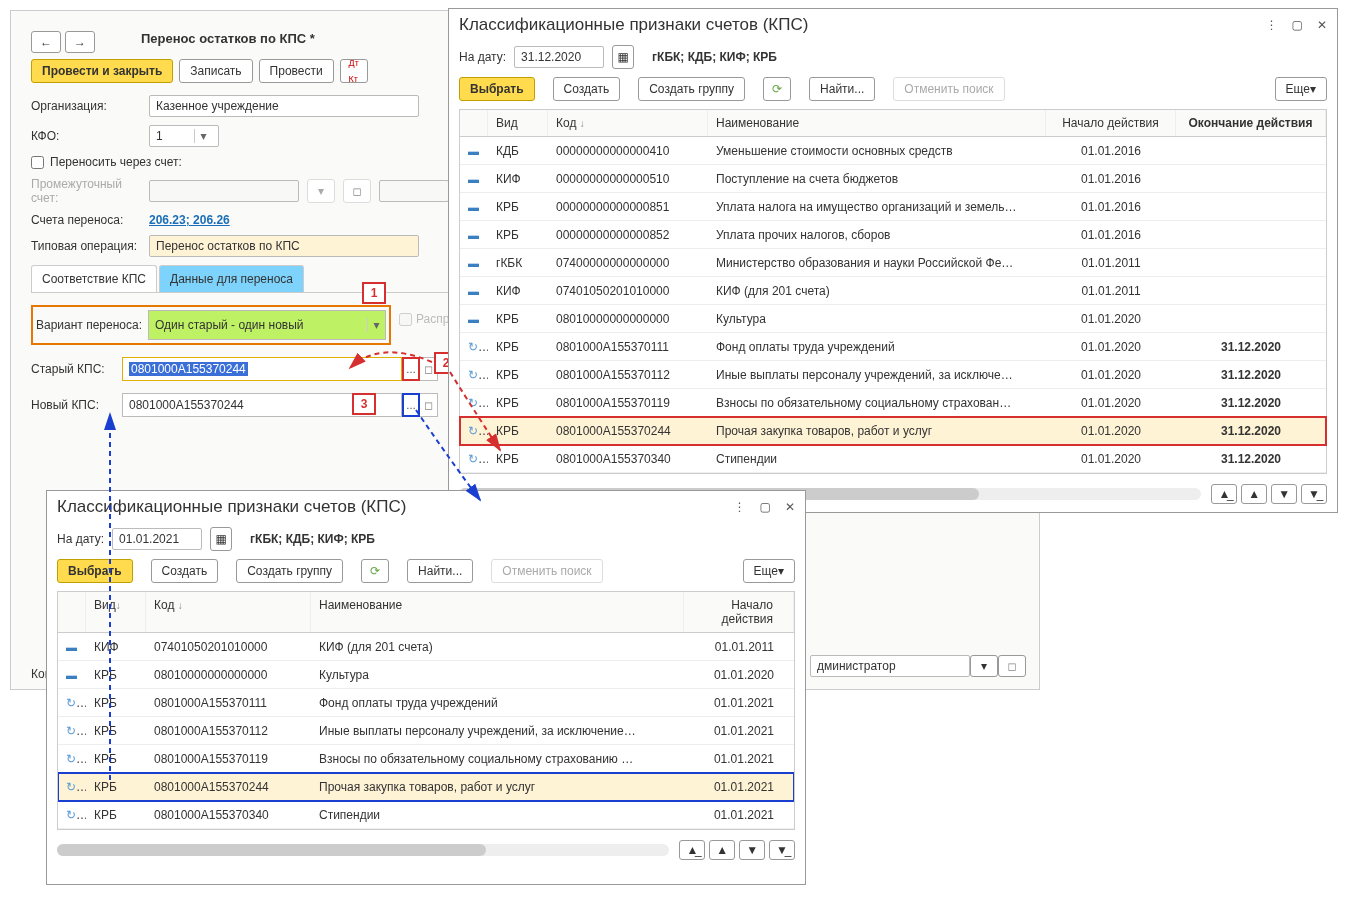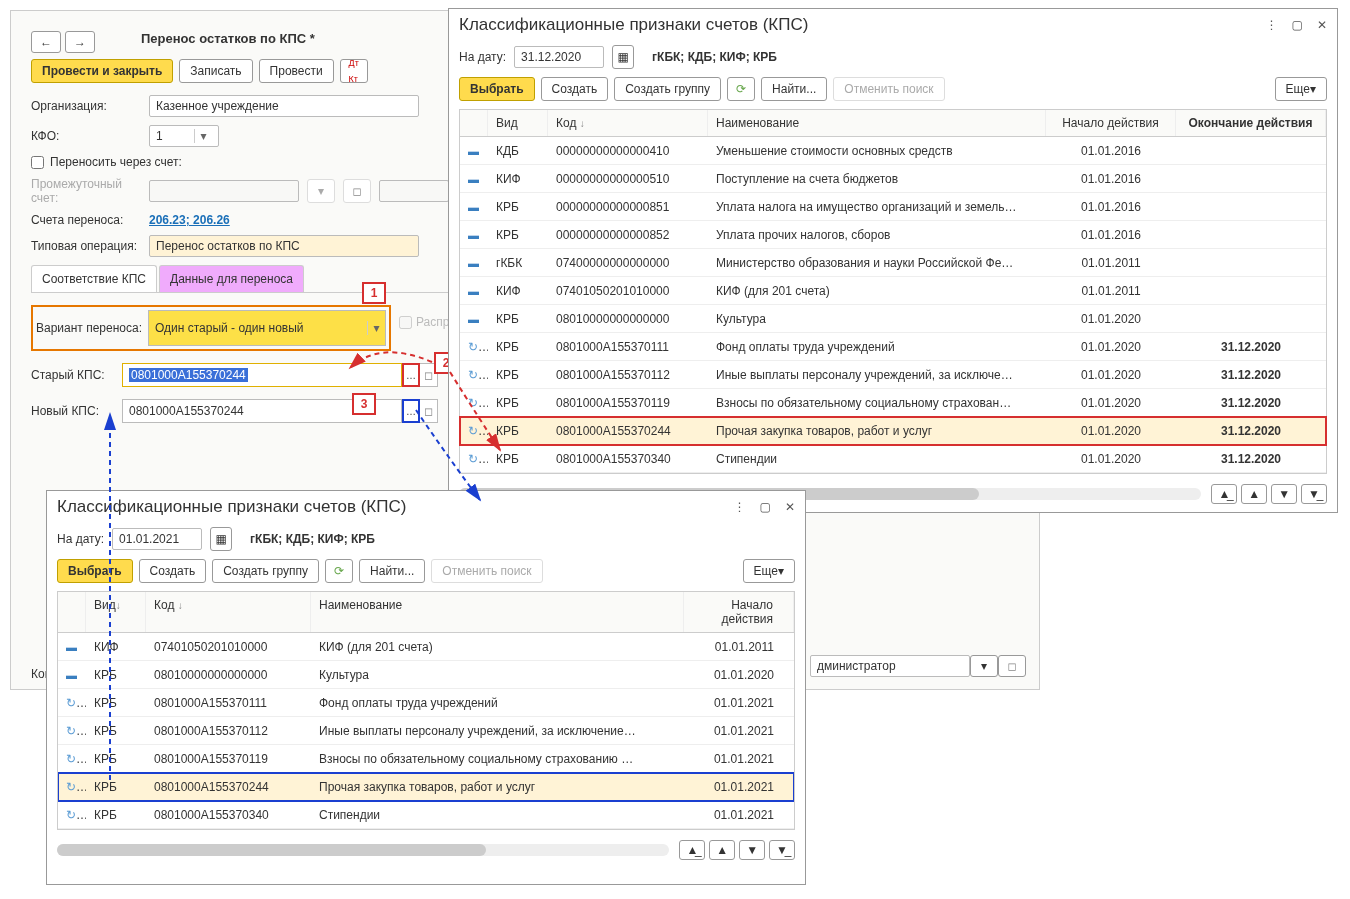--- a/index.html
+++ b/index.html
@@ -21,24 +21,24 @@
   .form-label-muted { width: 110px; color: #aaa; }
   .field { border: 1px solid #bbb; background: #fff; padding: 3px 6px; height: 22px; border-radius: 2px; display: flex; align-items: center; }
   .field-wide { width: 270px; }
   .field-dd { width: 70px; display: flex; }
   .dd-arrow { border-left: 1px solid #ccc; width: 18px; text-align: center; color: #666; }
   .checkbox-row { display: flex; align-items: center; gap: 6px; }
   .link { color: #1a6fb8; text-decoration: underline; cursor: pointer; font-weight: bold; }
   
   .tabs { display: flex; border-bottom: 1px solid #ccc; margin-top: 6px; }
   .tab { padding: 6px 10px; border: 1px solid #ccc; border-bottom: none; background: #fff; margin-right: 2px; border-radius: 3px 3px 0 0; cursor: pointer; }
-  .tab.inactive { background: #f0abfc; }
+  .tab.inactive { background: #7dd3fc; }
   
   .variant-row { display: flex; align-items: center; gap: 6px; margin-top: 12px; border: 2px solid #e67700; padding: 3px; width: 360px; }
-  .variant-select { flex: 1; display: flex; border: 1px solid #bbb; height: 36px; align-items: center; background: #fde047; }
+  .variant-select { flex: 1; display: flex; border: 1px solid #bbb; height: 30px; align-items: center; background: #bef264; }
   .variant-select span:first-child { flex: 1; padding: 0 6px; }
   
   .kps-row { display: flex; align-items: center; gap: 6px; margin-top: 12px; }
   .kps-label { width: 85px; }
   .kps-field-wrap { position: relative; display: flex; align-items: center; }
   .kps-field { width: 280px; height: 24px; border: 1px solid #bbb; display: flex; align-items: center; padding: 0 6px; background: #fff; }
   .kps-field.highlight-old { border: 1px solid #e0b000; }
   .kps-field.highlight-old .kps-value { background: #3a6fd8; color: #fff; padding: 0 2px; }
   .kps-ext-btn { width: 18px; height: 24px; border: 1px solid #bbb; border-left: none; background: #fff; display: flex; align-items: center; justify-content: center; font-size: 10px; cursor: pointer; }
   .redbox-btn { border: 2px solid #d62f2f; }
@@ -46,21 +46,21 @@
   
   .redcallout { position: absolute; border: 2px solid #d62f2f; width: 24px; height: 22px; display: flex; align-items: center; justify-content: center; color: #d62f2f; font-weight: bold; background: #fff; }
   
   
   .dialog-r { position: absolute; left: 448px; top: 8px; width: 890px; background: #fff; border: 1px solid #999; }
   .dialog-header { display: flex; align-items: center; justify-content: space-between; padding: 6px 10px; }
   .dialog-title { font-size: 17px; }
   .dialog-ctrls { display: flex; gap: 14px; color: #555; }
   .dialog-toolbar { display: flex; align-items: center; gap: 8px; padding: 4px 10px; }
   .dialog-toolbar-row2 { display: flex; align-items: center; gap: 6px; padding: 4px 10px 8px; justify-content: space-between; }
-  .tb-left { display: flex; gap: 6px; }
+  .tb-left { display: flex; gap: 18px; }
   .date-field { width: 90px; }
   .date-cal { width: 22px; justify-content: center; padding: 0; }
   .filter-text { color: #333; }
   
   .grid { border: 1px solid #ccc; margin: 0 10px 6px 10px; }
   .grid-head { display: flex; background: #fafaf8; border-bottom: 1px solid #ccc; }
   .gh { padding: 6px 8px; border-right: 1px solid #eee; }
   .gc-icon { width: 28px; }
   .gc-vid { width: 60px; }
   .gc-kod { width: 160px; }

